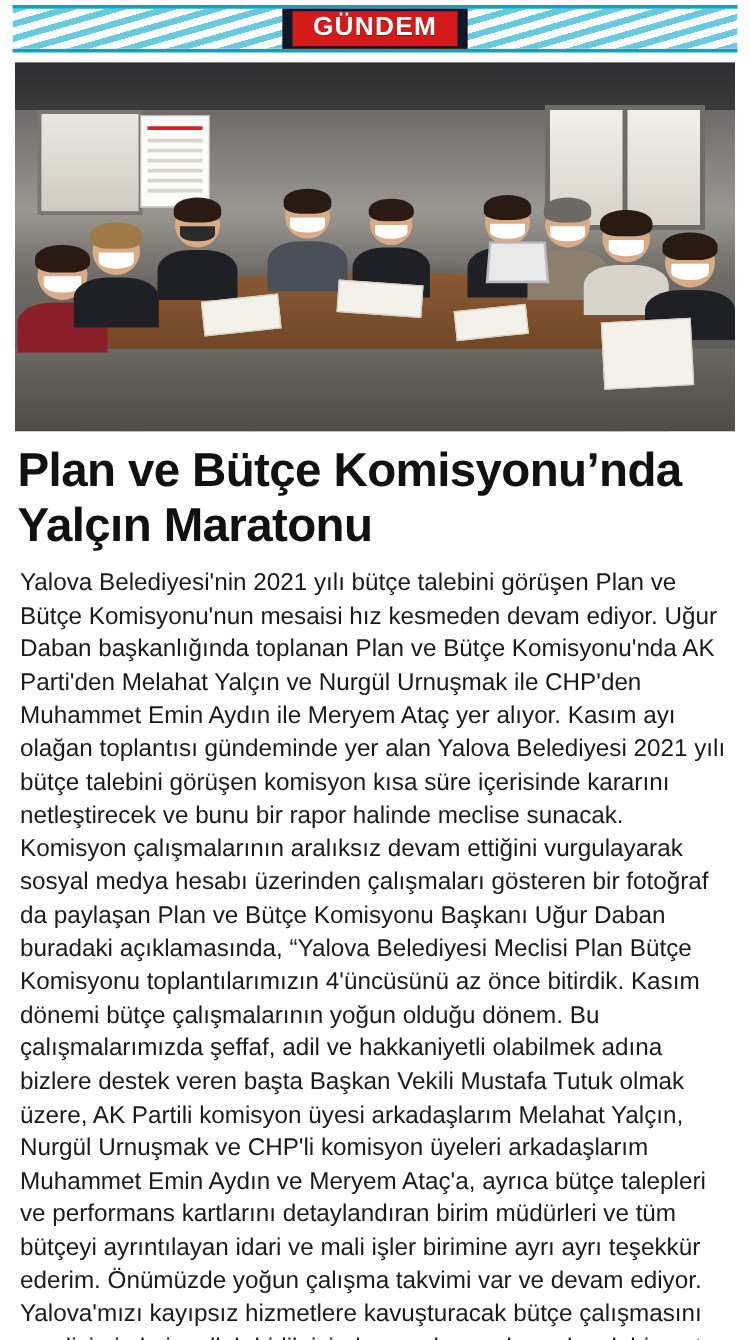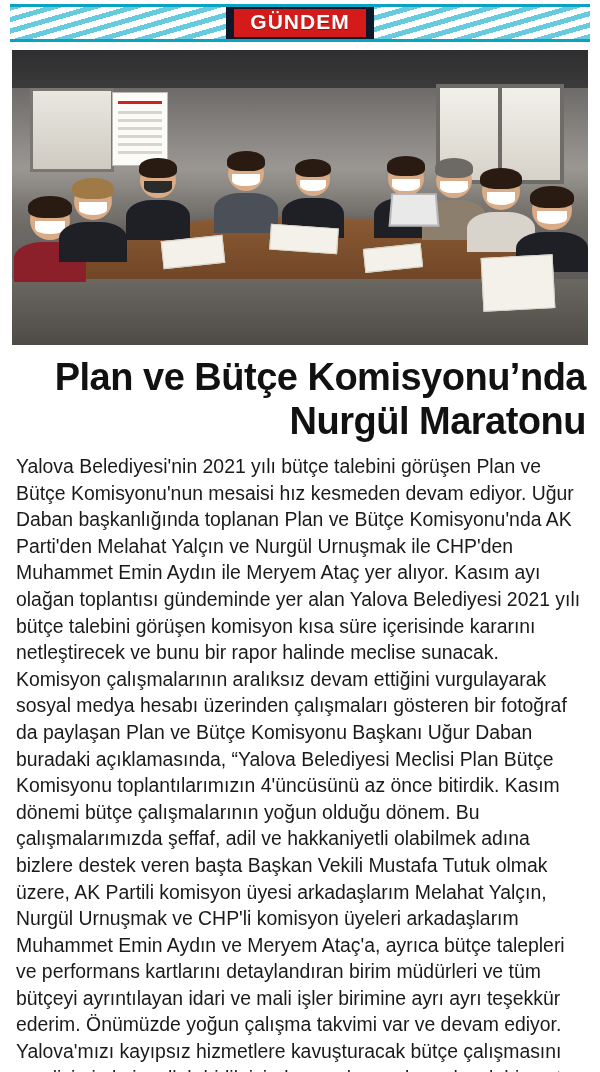--- a/index.html
+++ b/index.html
@@ -157,21 +157,21 @@
     transform: perspective(60px) rotateX(12deg);
   }
   .paper {
     position:absolute; background:#f3f1ea; border:1px solid #d6d2c6;
     transform: rotate(-6deg);
   }
 
   
   .headline {
     margin: 10px 14px 0 14px;
-    text-align: right;
+    text-align: left;
     color: #111111;
     font-weight: bold;
     font-size: 38px;
     line-height: 44px;
     letter-spacing: -0.5px;
     font-family: "Liberation Sans", sans-serif;
   }
 
   
   .article {
@@ -281,20 +281,20 @@
       <div class="laptop" style="left:378px; top:142px;"></div>
       <div class="paper" style="left:150px; top:188px; width:60px; height:26px;"></div>
       <div class="paper" style="left:258px; top:176px; width:66px; height:24px; transform:rotate(4deg);"></div>
       <div class="paper" style="left:352px; top:196px; width:56px; height:22px;"></div>
       <div class="paper" style="left:470px; top:206px; width:70px; height:52px; transform:rotate(-3deg);"></div>
     </div>
   </div>
 
   <div class="headline">
     <div>Plan ve Bütçe Komisyonu’nda</div>
-    <div>Nurgül Maratonu</div>
+    <div>Yalçın Maratonu</div>
   </div>
 
   <div class="article">
     <p>Yalova Belediyesi'nin 2021 yılı bütçe talebini görüşen Plan ve Bütçe Komisyonu'nun mesaisi hız kesmeden devam ediyor. Uğur Daban başkanlığında toplanan Plan ve Bütçe Komisyonu'nda AK Parti'den Melahat Yalçın ve Nurgül Urnuşmak ile CHP'den Muhammet Emin Aydın ile Meryem Ataç yer alıyor. Kasım ayı olağan toplantısı gündeminde yer alan Yalova Belediyesi 2021 yılı bütçe talebini görüşen komisyon kısa süre içerisinde kararını netleştirecek ve bunu bir rapor halinde meclise sunacak. Komisyon çalışmalarının aralıksız devam ettiğini vurgulayarak sosyal medya hesabı üzerinden çalışmaları gösteren bir fotoğraf da paylaşan Plan ve Bütçe Komisyonu Başkanı Uğur Daban buradaki açıklamasında, “Yalova Belediyesi Meclisi Plan Bütçe Komisyonu toplantılarımızın 4'üncüsünü az önce bitirdik. Kasım dönemi bütçe çalışmalarının yoğun olduğu dönem. Bu çalışmalarımızda şeffaf, adil ve hakkaniyetli olabilmek adına bizlere destek veren başta Başkan Vekili Mustafa Tutuk olmak üzere, AK Partili komisyon üyesi arkadaşlarım Melahat Yalçın, Nurgül Urnuşmak ve CHP'li komisyon üyeleri arkadaşlarım Muhammet Emin Aydın ve Meryem Ataç'a, ayrıca bütçe talepleri ve performans kartlarını detaylandıran birim müdürleri ve tüm bütçeyi ayrıntılayan idari ve mali işler birimine ayrı ayrı teşekkür ederim. Önümüzde yoğun çalışma takvimi var ve devam ediyor. Yalova'mızı kayıpsız hizmetlere kavuşturacak bütçe çalışmasını meclisimizde inşallah birlik içinde onaylayıp, durmak yok hizmete devam diyeceğiz” dedi.</p>
   </div>
 
 </div>
 
 </body></html>

